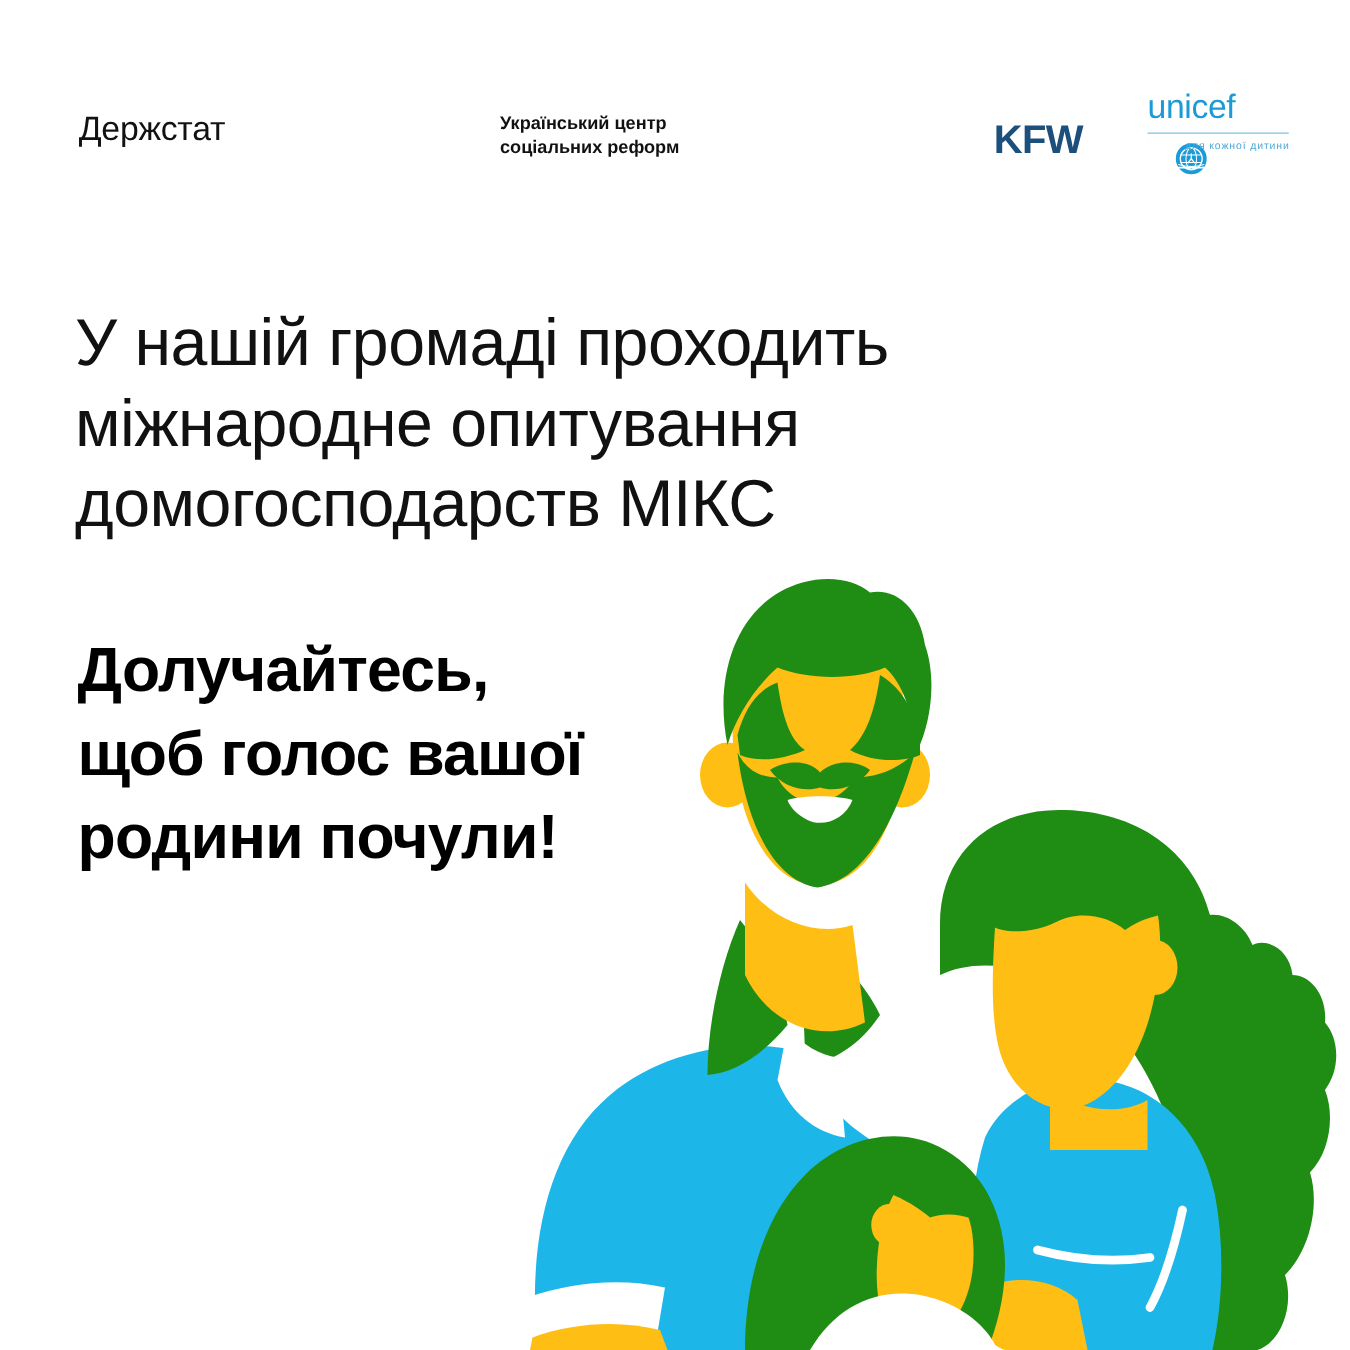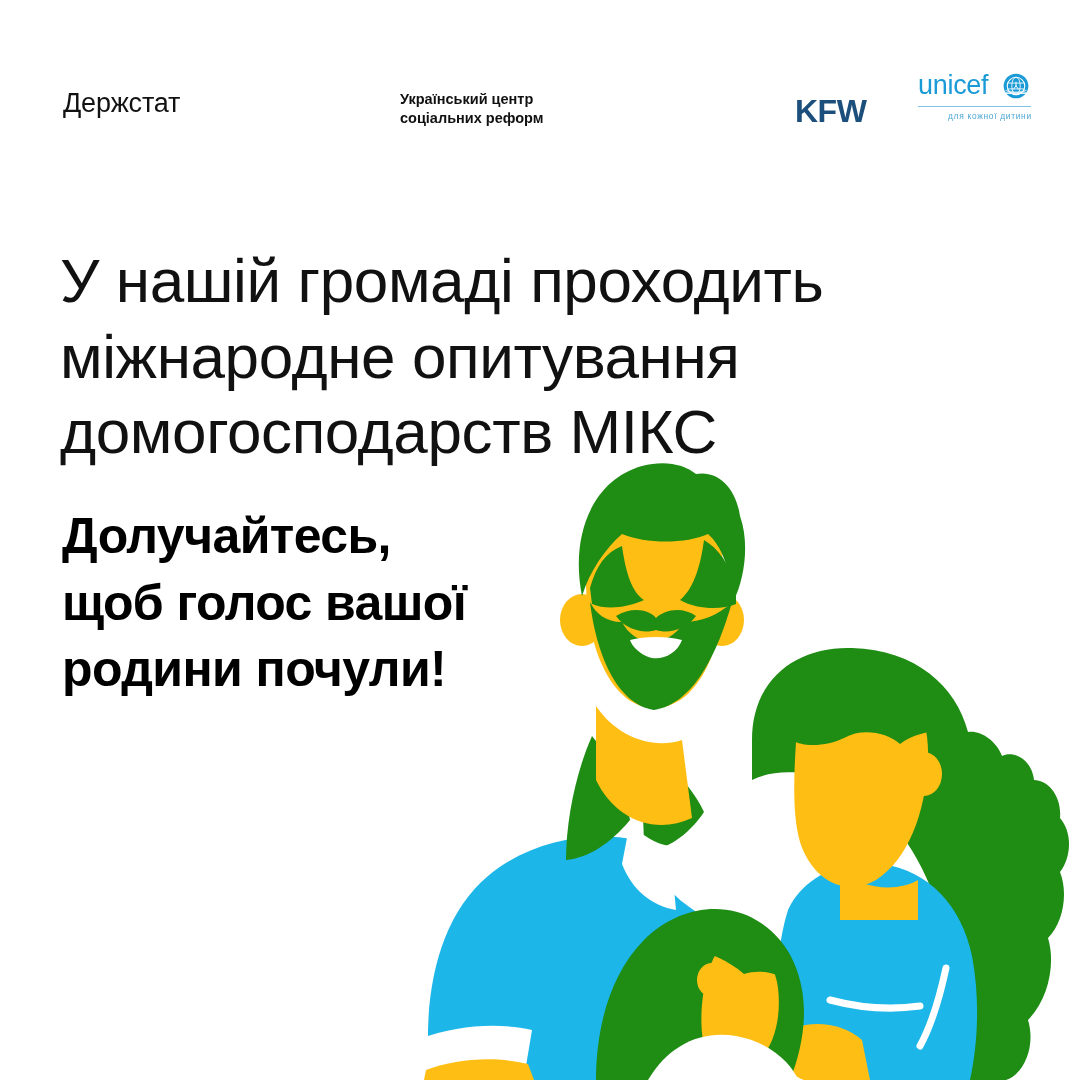--- a/index.html
+++ b/index.html
@@ -110,20 +110,21 @@
     top: 72px;
     width: 115px;
     height: 58px;
   }
   #logo-unicef .uni-row {
     position: absolute;
     left: 0; top: 0;
     display: flex;
     align-items: center;
     gap: 15px;
+    flex-direction: column;
   }
   #logo-unicef .uni-word {
     font-size: 27px;
     font-weight: normal;
     color: #1a9ad7;
     letter-spacing: -0.3px;
     line-height: 1;
   }
   #logo-unicef .uni-globe {
     width: 26px;
@@ -146,21 +147,21 @@
     white-space: nowrap;
     margin-left: 28px;
   }
 
   
   #headline {
     position: absolute;
     left: 60px;
     top: 243px;
     width: 840px;
-    font-size: 62px;
+    font-size: 53px;
     font-weight: 300;
     line-height: 1.22;
     color: #111111;
     letter-spacing: -0.4px;
   }
   #headline div { white-space: nowrap; }
 
   
   #subheadline {
     position: absolute;

